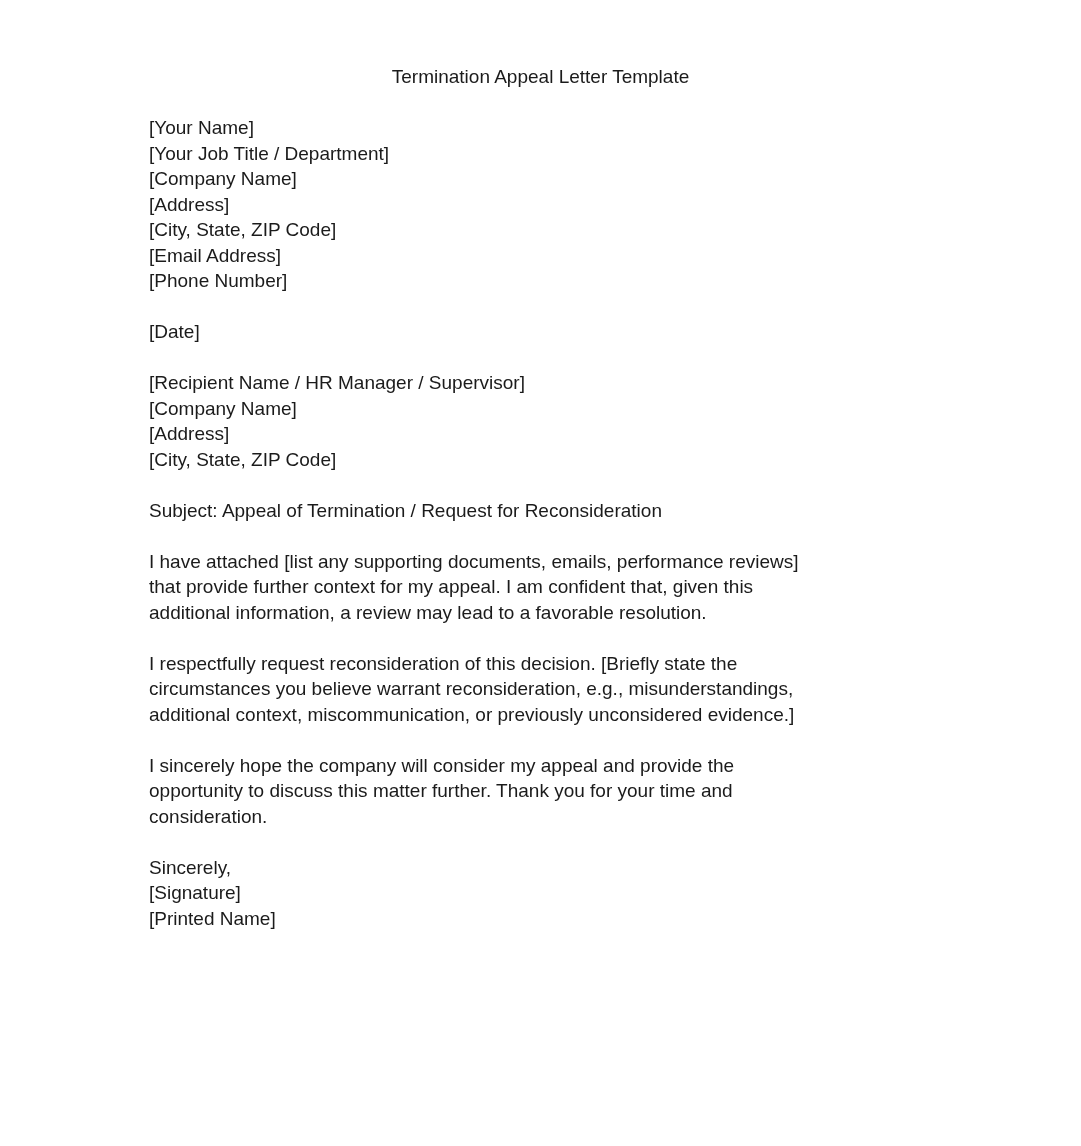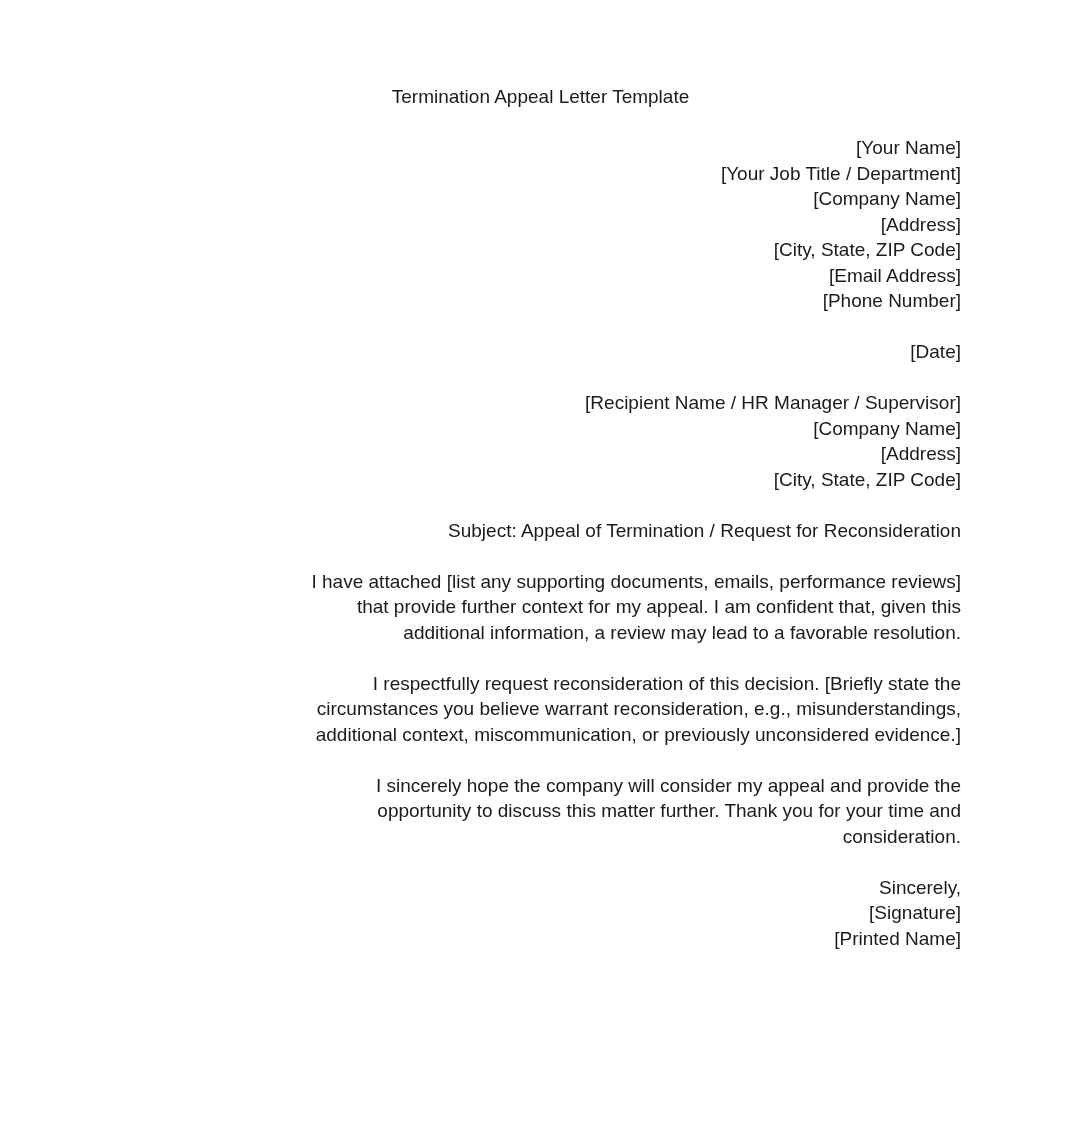--- a/index.html
+++ b/index.html
@@ -9,38 +9,37 @@
   }
   body {
     width: 1081px;
     height: 1146px;
     overflow: hidden;
   }
   .doc {
     box-sizing: border-box;
     width: 1081px;
     height: 1146px;
-    padding-top: 84px;
+    padding-top: 64px;
     font-family: "Liberation Sans", sans-serif;
     font-size: 19px;
     line-height: 25.5px;
     color: #1b1b1b;
     background: #ffffff;
   }
   .title {
     margin: 0 0 25.5px 0;
     font-size: 19px;
     font-weight: 400;
     text-align: center;
     width: 100%;
   }
   .content {
     padding-left: 149px;
     padding-right: 120px;
-    text-align: right;
   }
   .block {
     margin: 0 0 25.5px 0;
     white-space: pre-line;
   }
   .block:last-child {
     margin-bottom: 16px;
   }
 </style>
 </head>

